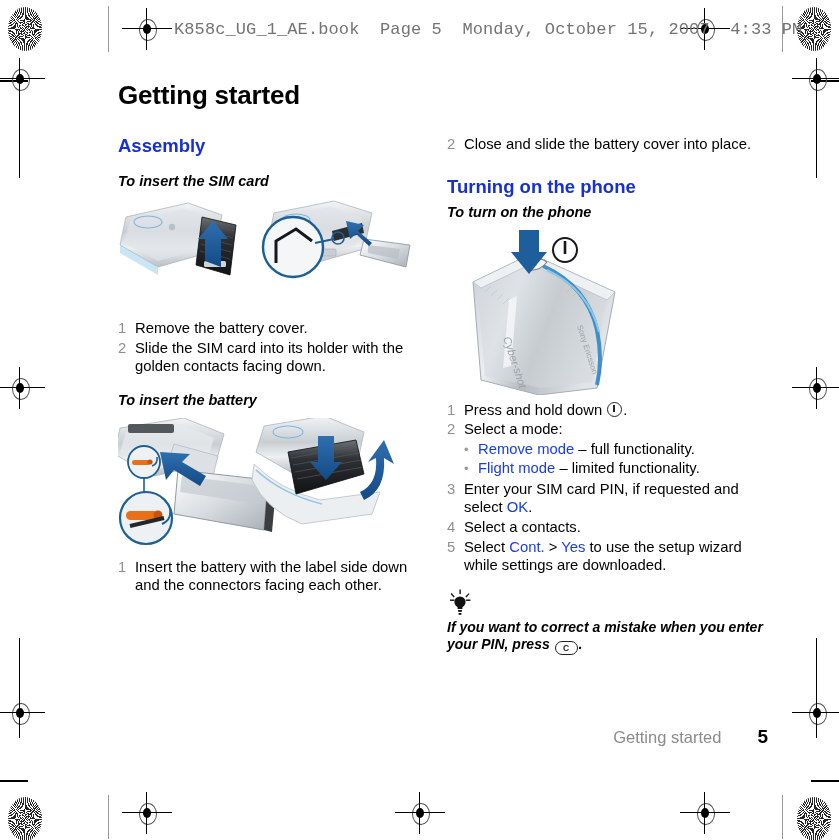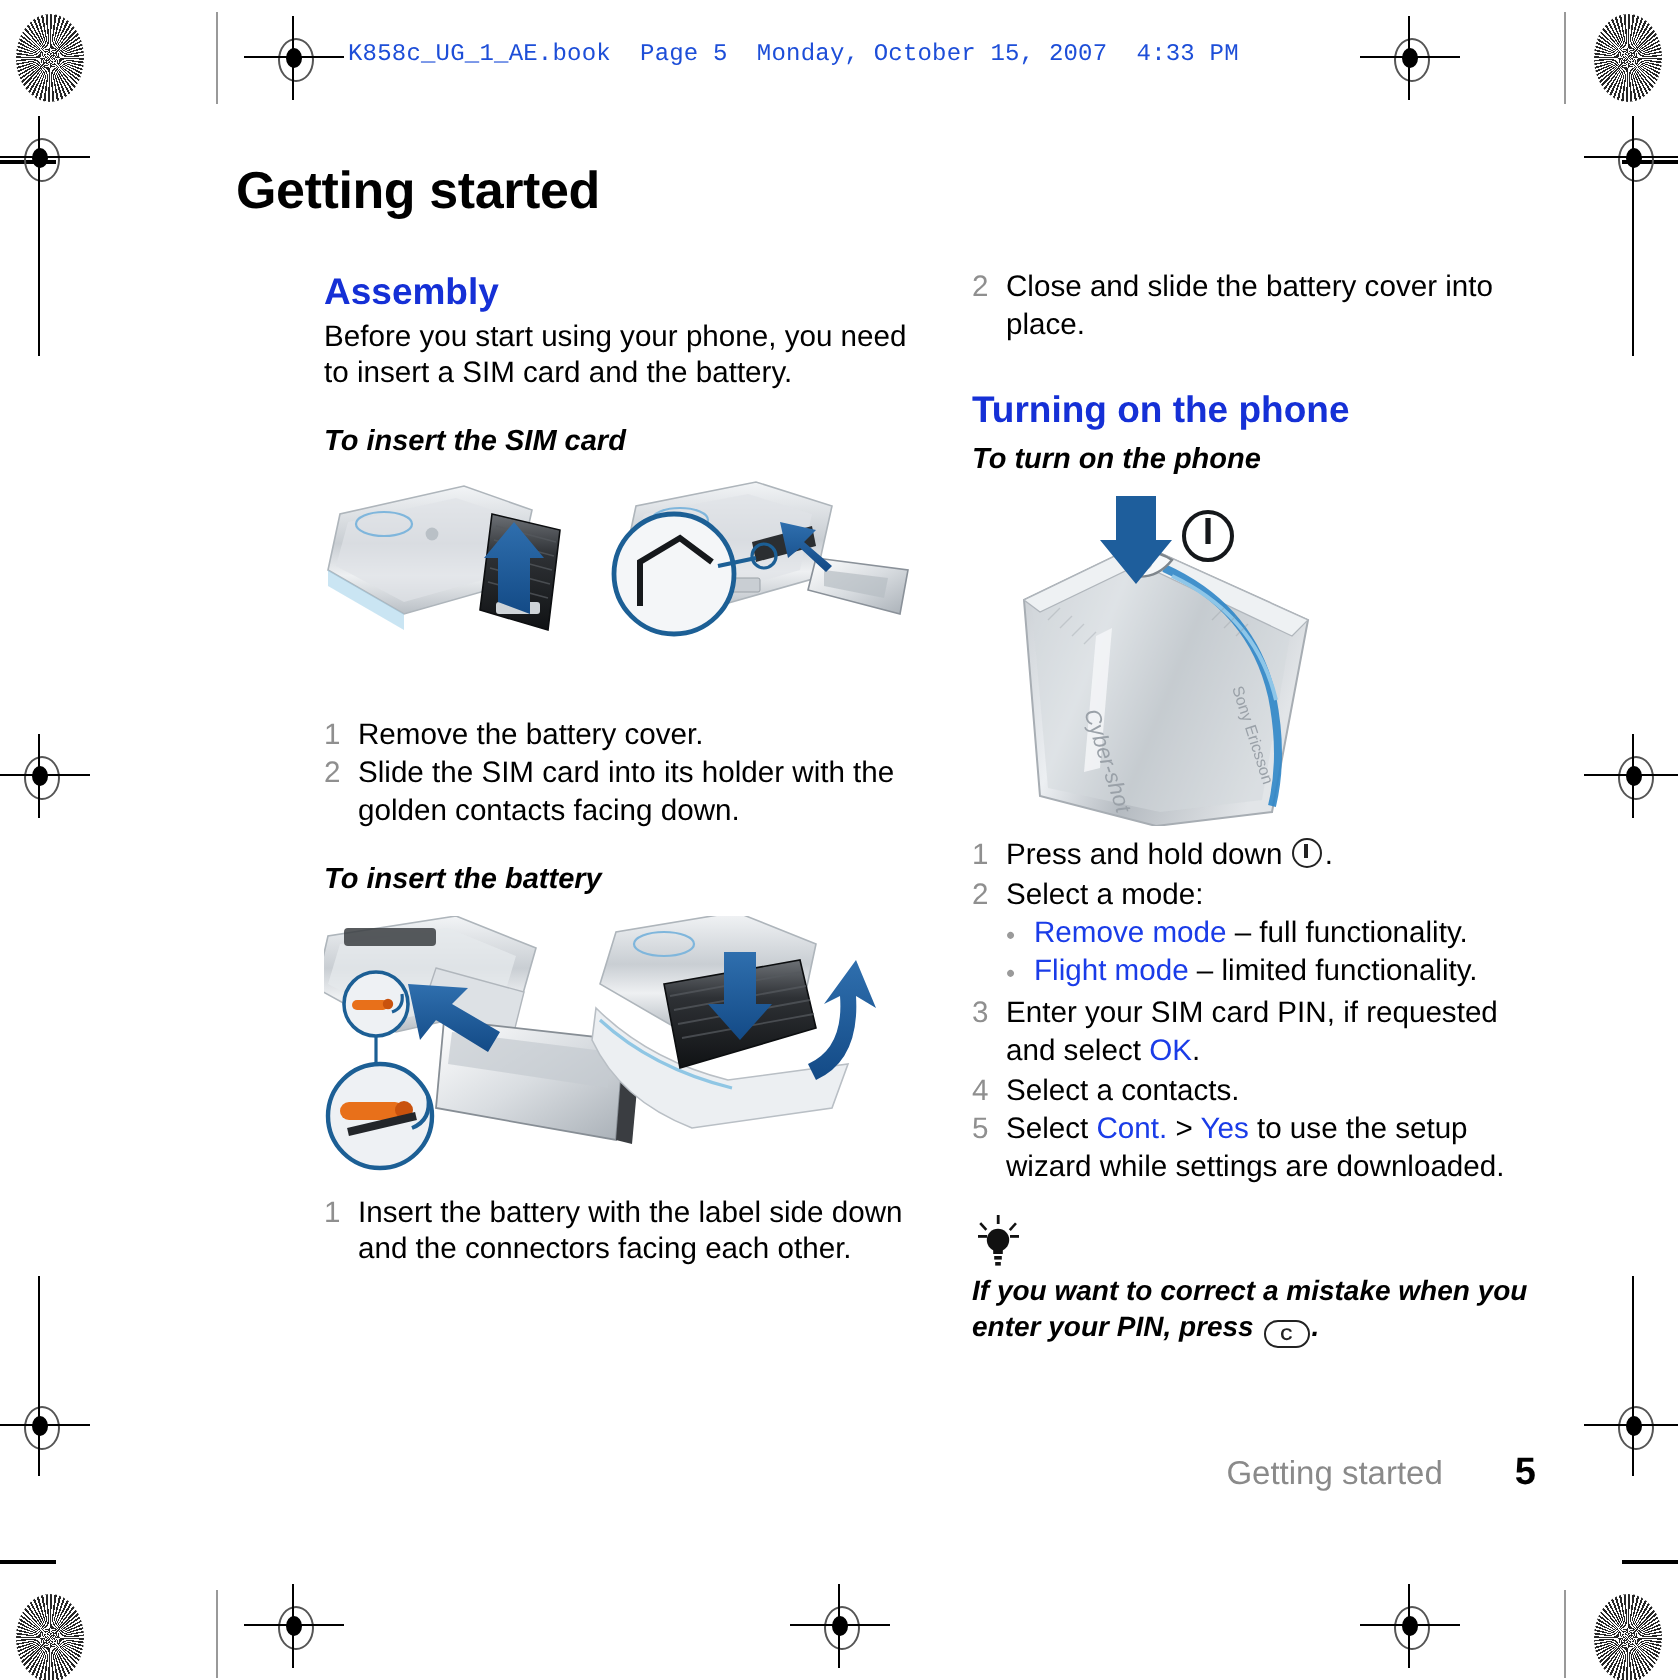--- a/index.html
+++ b/index.html
@@ -35,32 +35,32 @@
       repeating-conic-gradient(#000 0deg 3deg, #fff 3deg 6deg);
     opacity:.85;
   }
   .rule-v{position:absolute;width:1px;background:#999;}
   .rule-h{position:absolute;height:2px;background:#000;}
 
   
   .bookline{
     position:absolute;left:174px;top:20px;
     font-family:"Liberation Mono", monospace;
-    font-size:12px;letter-spacing:.1px;color:#1d4ed8;white-space:pre;
+    font-size:17px;letter-spacing:.1px;color:#737373;white-space:pre;
   }
 
   
   .page{position:absolute;left:0;top:0;width:839px;height:640px;}
   .content{position:absolute;left:118px;top:80px;width:650px;}
 
   h1.title{
     font-size:26px;font-weight:bold;margin:0 0 24px 0;letter-spacing:-.2px;
   }
 
-  .cols{display:flex;gap:24px;margin-left:44px;}
+  .cols{display:flex;gap:24px;}
   .col{width:305px;}
   .col.right{width:320px;}
 
   h2.section{
     color:#1530d6;font-size:18.5px;font-weight:bold;margin:0 0 3px 0;
   }
   h3.proc{
     font-size:14.5px;font-weight:bold;font-style:italic;margin:16px 0 10px 0;
   }
   p.body{
@@ -212,21 +212,20 @@
   <div class="content">
 
     <h1 class="title">Getting started</h1>
 
     <div class="cols">
 
       <div class="col left">
 
         <h2 class="section">Assembly</h2>
 
-        <p class="body">Before you start using your phone, you need to insert a SIM card and the battery.</p>
 
         <h3 class="proc">To insert the SIM card</h3>
 
         <div class="fig" style="margin:8px 0 10px 0;">
           <svg width="300" height="110" viewBox="0 0 300 110">
             <defs>
               <linearGradient id="gmetal" x1="0" y1="0" x2="0" y2="1">
                 <stop offset="0" stop-color="#f2f4f6"></stop>
                   <stop offset="0.45" stop-color="#c9ced3"></stop>
                 <stop offset="0.7" stop-color="#eef0f2"></stop>

